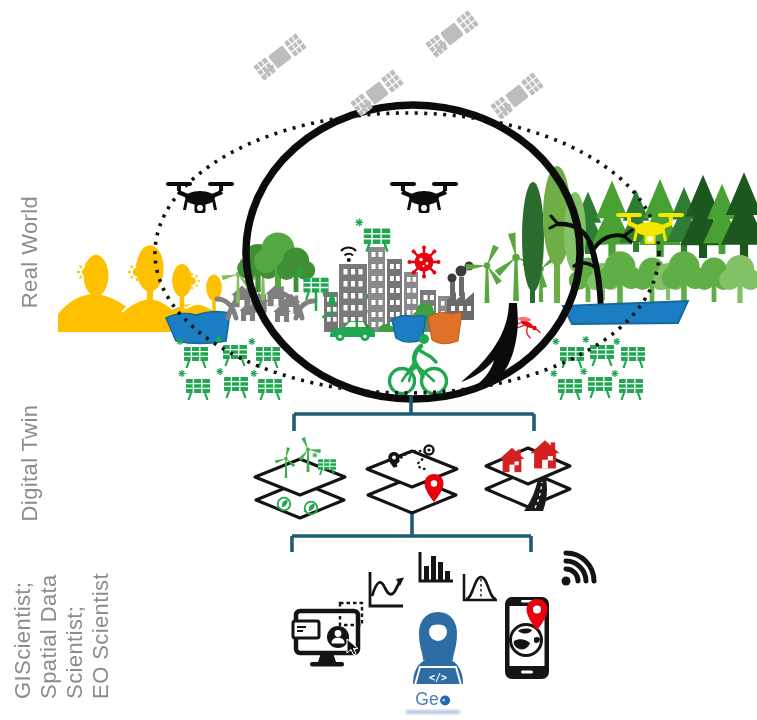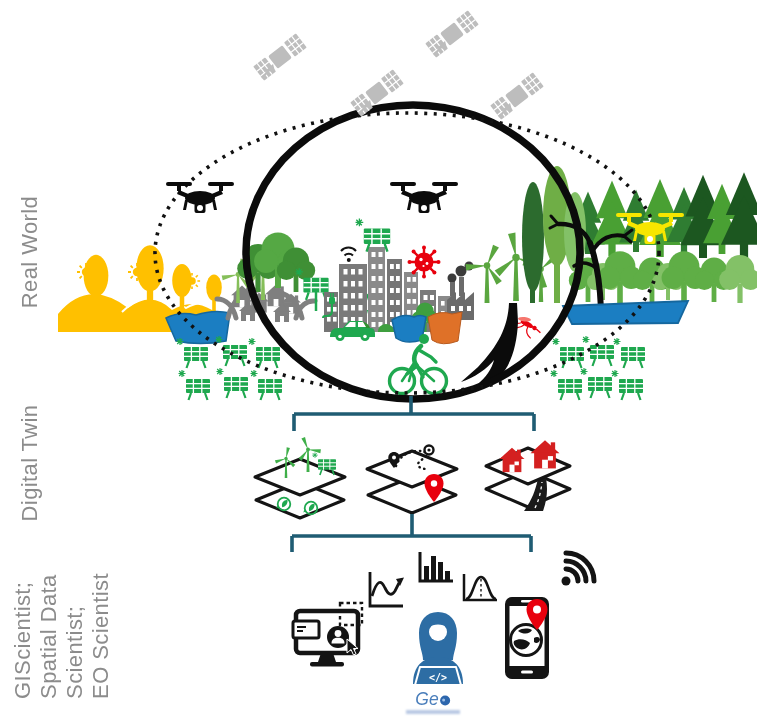--- a/index.html
+++ b/index.html
@@ -3,21 +3,21 @@
 <meta charset="utf-8">
 <style>
   html,body{margin:0;padding:0;background:#fff;width:757px;height:720px;overflow:hidden;
     font-family:"Liberation Sans",sans-serif;}
   .stage{position:relative;width:757px;height:720px;background:#fff;}
   .scene{position:absolute;left:0;top:0;}
   .vlabel{position:absolute;transform:translate(-50%,-50%) rotate(-90deg);
     color:#8c8c8c;font-size:22px;line-height:26px;letter-spacing:.4px;white-space:nowrap;}
   .vlabel div{white-space:nowrap;}
   .logo{position:absolute;left:433px;top:699px;transform:translate(-50%,-50%);
-    display:flex;align-items:center;color:#4a7ebb;font-size:17.5px;letter-spacing:.2px;font-style:italic;}
+    display:flex;align-items:center;color:#4a7ebb;font-size:17.5px;letter-spacing:.2px;}
   .logo .globe{display:inline-block;width:10px;height:10px;border-radius:50%;
     background:#2c66ad;margin:3px 1px 0 1px;position:relative;}
   .logo .globe i{position:absolute;left:2.5px;top:2.5px;width:3px;height:3px;border-radius:50%;background:#9fc1e8;}
   .fineprint{position:absolute;left:433px;top:712px;transform:translate(-50%,-50%);
     width:54px;height:4px;background:#b9c9e4;filter:blur(1px);}
 </style>
 </head>
 <body>
 
 <div class="stage">

